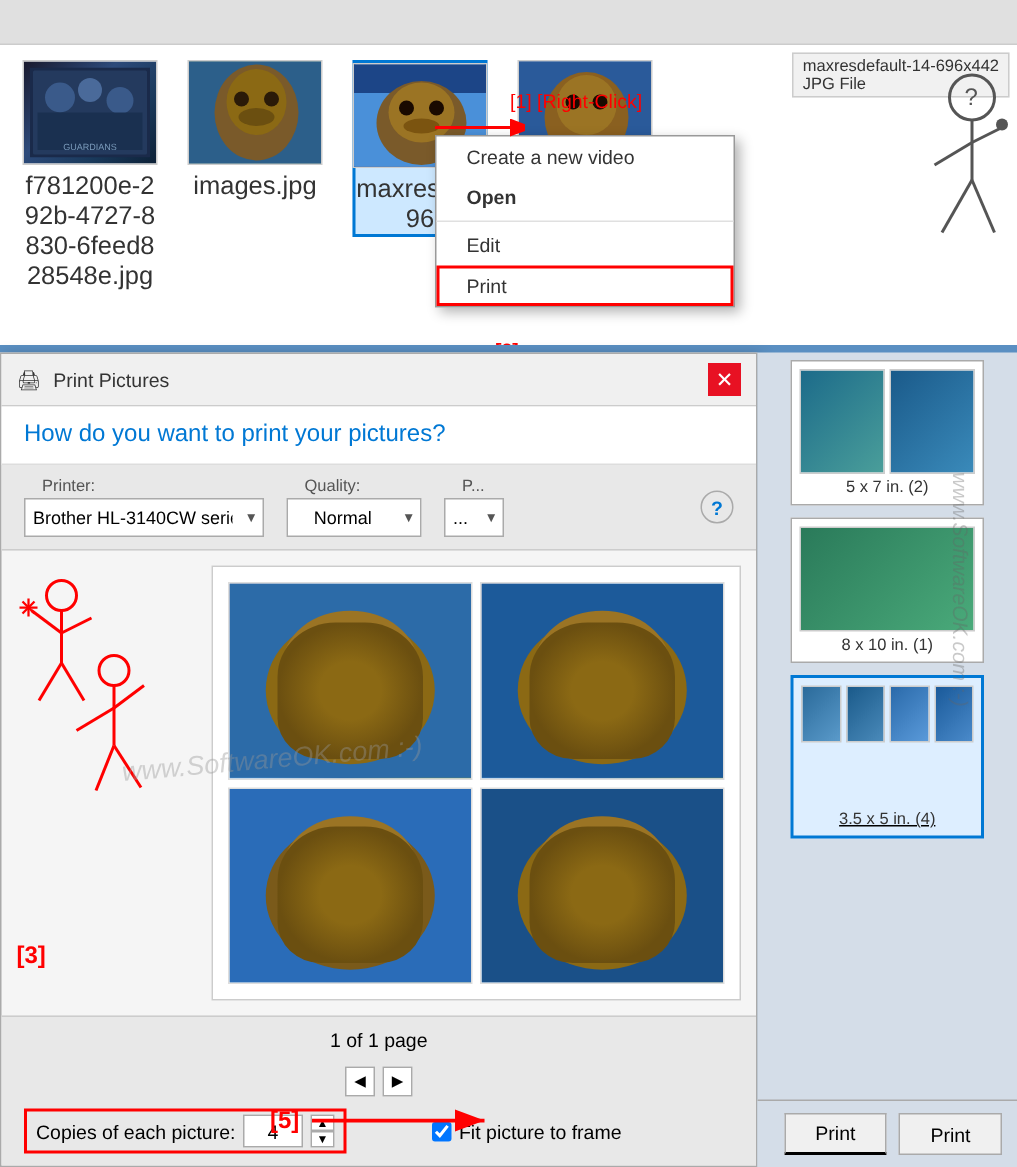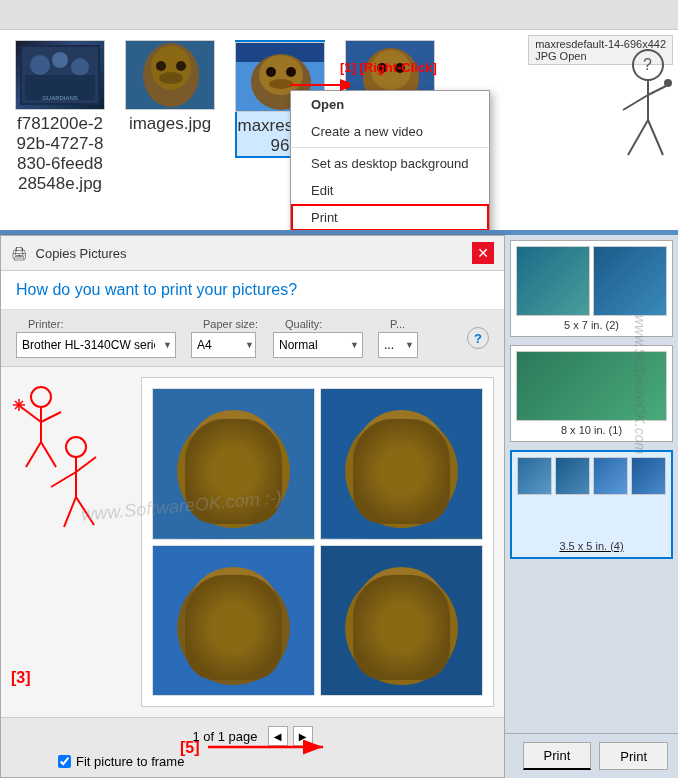--- a/index.html
+++ b/index.html
@@ -341,20 +341,21 @@
       display: flex;
       flex-direction: column;
       gap: 8px;
     }
 
     .footer-top {
       display: flex;
       align-items: center;
       justify-content: center;
       gap: 10px;
+      flex-direction: column;
     }
 
     .page-nav {
       display: flex;
       align-items: center;
       gap: 5px;
     }
 
     .nav-btn {
       width: 20px;
@@ -431,21 +432,21 @@
       flex: 1;
       overflow-y: auto;
       padding: 5px;
       display: flex;
       flex-direction: column;
       gap: 8px;
       align-items: center;
     }
 
     .thumb-option {
-      width: 163px;
+      width: 129px;
       background: white;
       border: 1px solid #aaa;
       padding: 5px;
       cursor: pointer;
     }
 
     .thumb-option.selected {
       border: 2px solid #0078d4;
       background: #ddeeff;
       text-decoration: underline;
@@ -570,25 +571,25 @@
           <ellipse cx="45" cy="38" rx="28" ry="30" fill="#8a6020"></ellipse>
           <ellipse cx="45" cy="30" rx="20" ry="20" fill="#9B7424"></ellipse>
           <circle cx="36" cy="28" r="5" fill="#1a0a00"></circle>
           <circle cx="54" cy="28" r="5" fill="#1a0a00"></circle>
         </svg>
       </div>
     </div>
 
     <div class="file-tooltip">
       <span>maxresdefault-14-696x442</span><br>
-      <span>JPG Open</span>
+      <span>JPG File</span>
     </div>
 
     <div class="annotation-right-click">
-      <span style="color:red; font-weight:bold;">[1] [Right-Click]</span>
+      <span style="color:red; font-weight:normal;">[1] [Right-Click]</span>
     </div>
 
     <div style="position:absolute; top:40px; left:290px; z-index:200;">
       <svg width="60" height="30">
         <defs>
           <marker id="arrowhead" markerWidth="8" markerHeight="6" refX="0" refY="3" orient="auto">
             <polygon points="0 0, 8 3, 0 6" fill="red"></polygon>
           </marker>
         </defs>
         <line x1="0" y1="15" x2="50" y2="15" stroke="red" stroke-width="2" marker-end="url(#arrowhead)"></line>
@@ -608,30 +609,27 @@
         <line x1="55" y1="50" x2="75" y2="40" stroke="#555" stroke-width="2"></line>
 
         <line x1="55" y1="75" x2="35" y2="110" stroke="#555" stroke-width="2"></line>
         <line x1="55" y1="75" x2="70" y2="110" stroke="#555" stroke-width="2"></line>
 
         <circle cx="75" cy="38" r="4" fill="#555"></circle>
       </svg>
     </div>
 
     <div class="context-menu">
+      <div class="context-menu-item">
+        <span>Create a new video</span>
+      </div>
       <div class="context-menu-item bold">
         <span>Open</span>
       </div>
-      <div class="context-menu-item">
-        <span>Create a new video</span>
-      </div>
       <div class="context-menu-separator"></div>
-      <div class="context-menu-item">
-        <span>Set as desktop background</span>
-      </div>
       <div class="context-menu-item">
         <span>Edit</span>
       </div>
       <div class="context-menu-item highlighted">
         <span>Print</span>
       </div>
     </div>
 
     <div class="print-annotation">
       <span style="color:red; font-weight:bold;">[2]</span>
@@ -642,50 +640,42 @@
 
 <div class="print-dialog">
 
   <div class="watermark-text">
     <span>www.SoftwareOK.com :-)</span>
   </div>
 
   <div class="dialog-titlebar">
     <div class="dialog-title-left">
       <span>🖨</span>
-      <span>Copies Pictures</span>
+      <span>Print Pictures</span>
     </div>
     <button class="dialog-close-btn">✕</button>
   </div>
 
   <div class="dialog-header">
     <h2>How do you want to print your pictures?</h2>
   </div>
 
   <div class="printer-settings">
     <div class="settings-group">
       <span class="settings-label">Printer:</span>
       <div class="select-wrapper">
         <select class="settings-select" style="width:160px;">
           <option>Brother HL-3140CW series Printer</option>
         </select>
       </div>
     </div>
     <div class="settings-group">
-      <span class="settings-label">Paper size:</span>
-      <div class="select-wrapper">
-        <select class="settings-select" style="width:65px;">
-          <option>A4</option>
-        </select>
-      </div>
-    </div>
-    <div class="settings-group">
       <span class="settings-label">Quality:</span>
       <div class="select-wrapper">
-        <select class="settings-select" style="width:90px;">
+        <select class="settings-select" style="width:90px;text-align:center;">
           <option>Normal</option>
         </select>
       </div>
     </div>
     <div class="settings-group">
       <span class="settings-label">P...</span>
       <div class="select-wrapper">
         <select class="settings-select" style="width:40px;">
           <option>...</option>
         </select>
@@ -776,20 +766,28 @@
 
   <div class="dialog-footer">
     <div class="footer-top">
       <span>1 of 1 page</span>
       <div class="page-nav">
         <button class="nav-btn">◀</button>
         <button class="nav-btn">▶</button>
       </div>
     </div>
     <div class="footer-bottom">
+      <div class="copies-group">
+        <label>Copies of each picture:</label>
+        <input type="text" class="copies-input" value="4" style="">
+        <div class="spinner-btns">
+          <button class="spin-btn">▲</button>
+          <button class="spin-btn">▼</button>
+        </div>
+      </div>
       <div class="checkbox-group">
         <input type="checkbox" checked="" id="fitcb" style="">
         <label for="fitcb">Fit picture to frame</label>
       </div>
     </div>
   </div>
 
 </div>
 
 <div class="right-panel">

